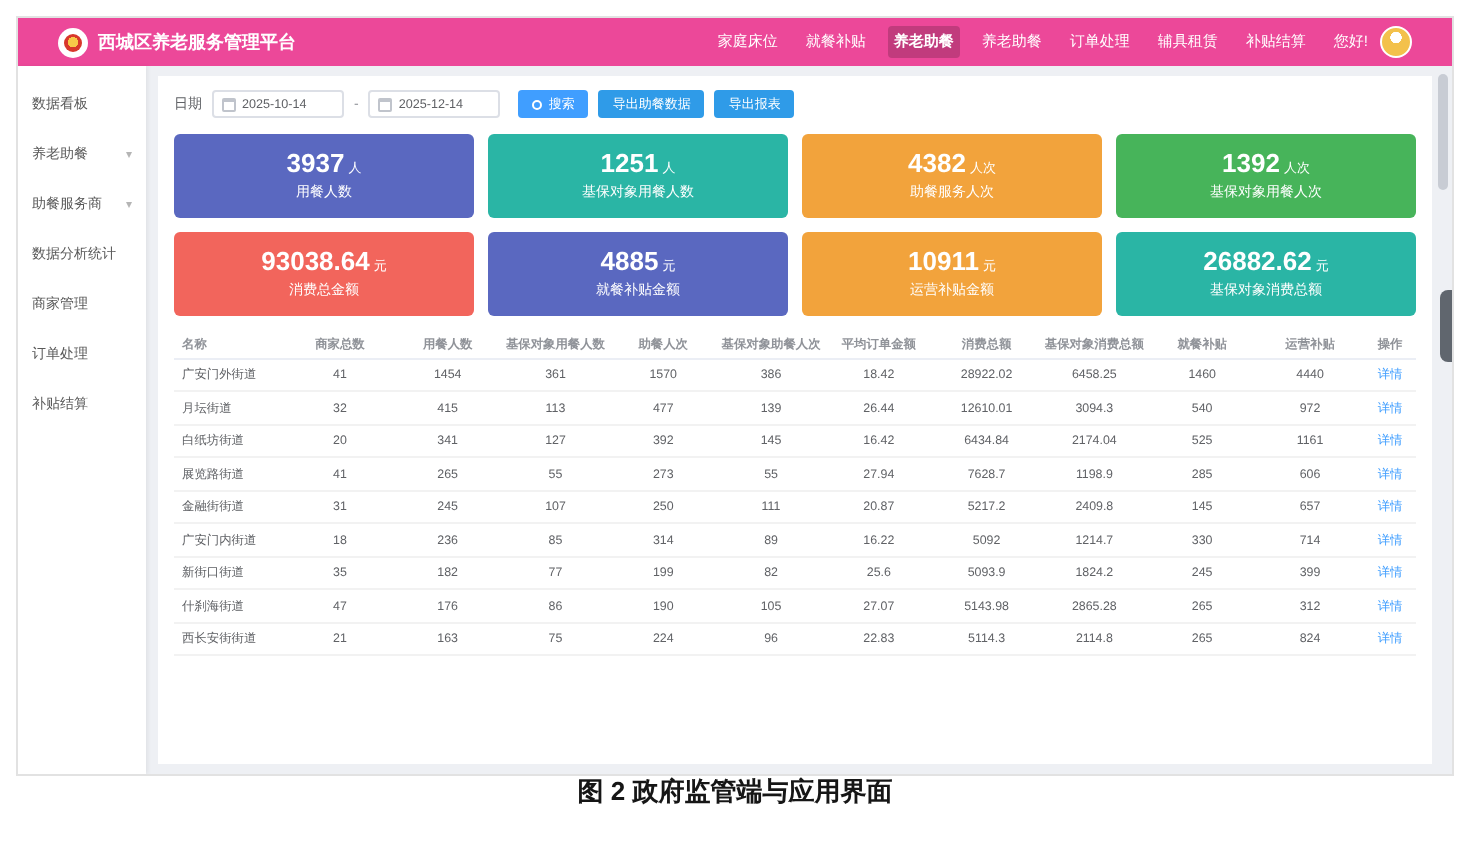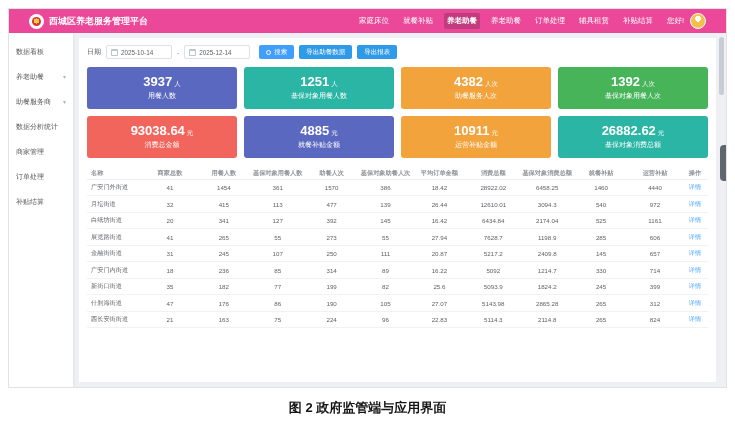--- a/index.html
+++ b/index.html
@@ -63,21 +63,21 @@
   tbody td { padding: 0 2px; height: 16.5px; border-bottom: 1px solid #f2f2f2; text-align: center;
     white-space: nowrap; overflow: hidden; }
   tbody td.name { text-align: left; padding-left: 4px; }
   a.detail { color: #409eff; cursor: pointer; text-decoration: none; }
   
   .v-scroll { position: absolute; right: 2px; top: 28px; bottom: 4px; width: 5px; }
   .v-thumb { width: 5px; height: 58px; background: #c8ccd4; border-radius: 3px; }
   .widget-handle { position: absolute; right: 0; top: 136px; width: 6px; height: 36px;
     background: #60666e; border-radius: 4px 0 0 4px; cursor: pointer; }
   
-  .caption { position: absolute; left: 0; right: 0; top: 399px; text-align: center;
+  .caption { position: absolute; left: 0; right: 0; top: 387px; text-align: center;
     font-size: 13px; font-weight: bold; color: #161616; }
 </style>
 </head>
 <body>
 
 <div class="window">
   <div class="app-header">
     <div class="logo"></div>
     <div class="app-title">西城区养老服务管理平台</div>
     <div class="nav" id="top-nav">

